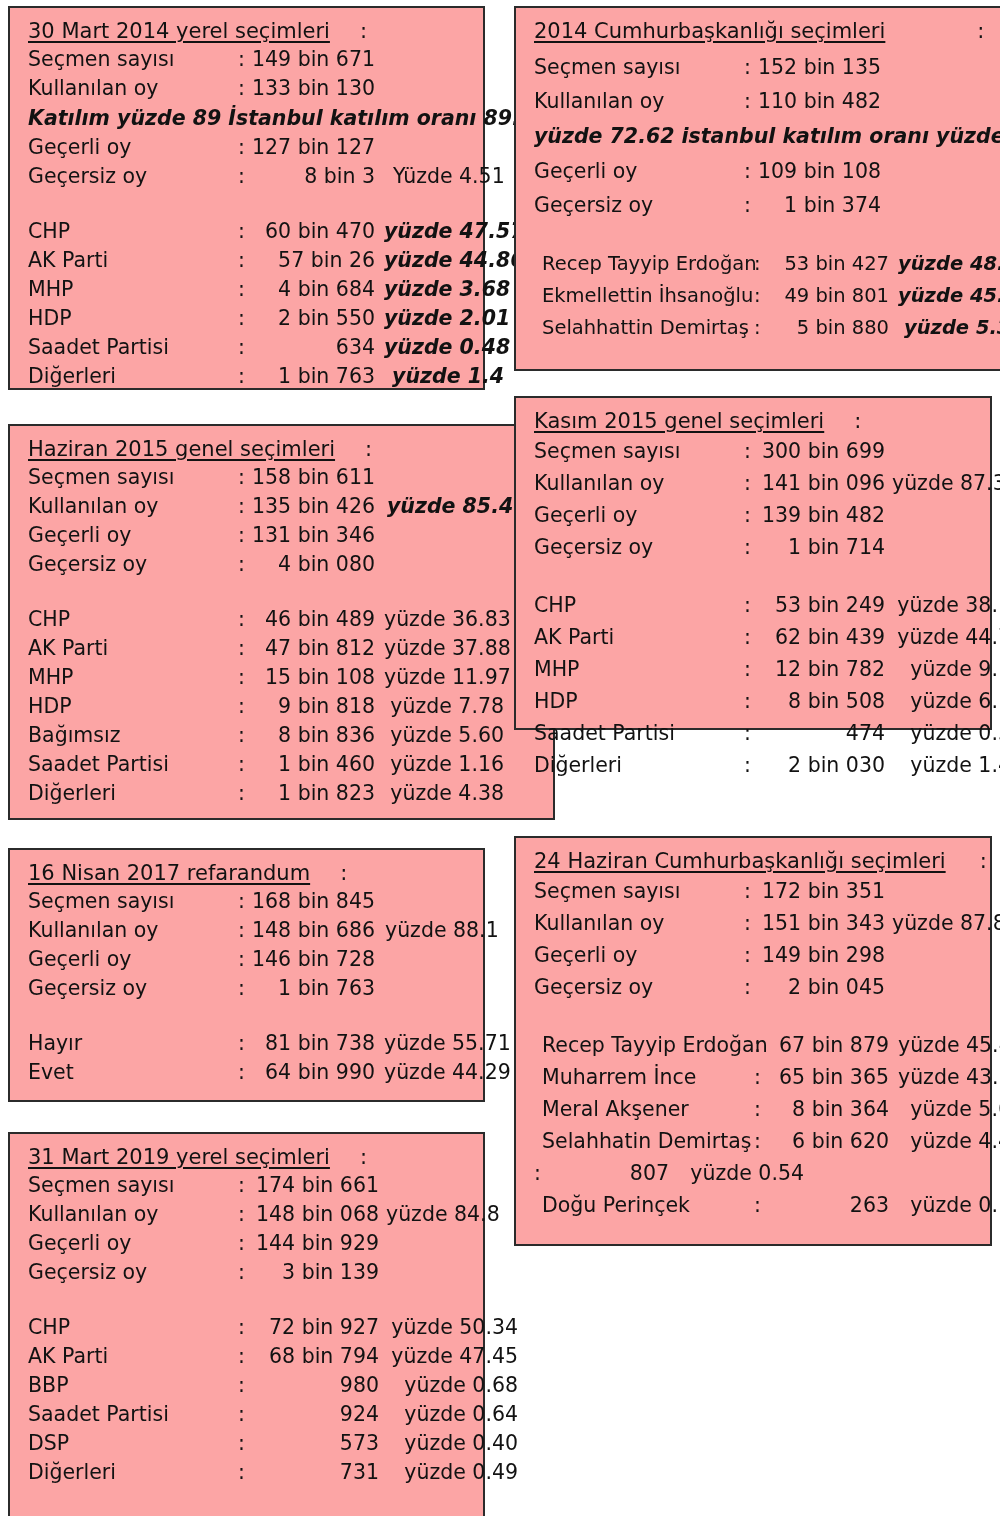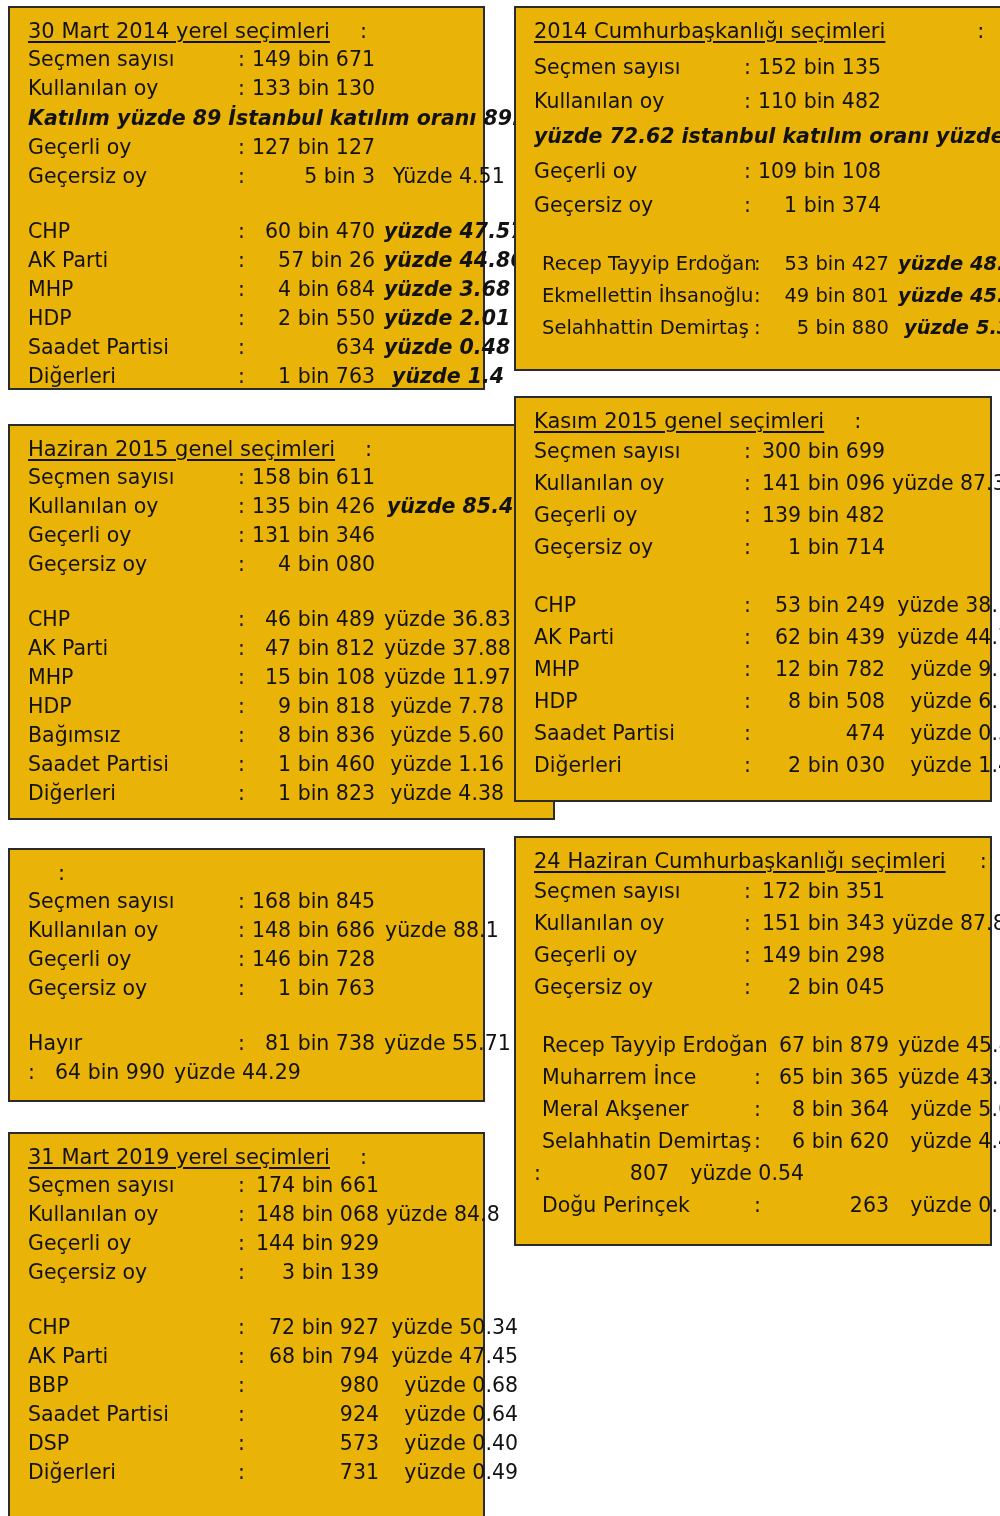--- a/index.html
+++ b/index.html
@@ -15,32 +15,32 @@
     color: #121212;
     overflow: hidden;
   }
   .page {
     position: absolute;
     inset: 0;
   }
   .box {
     position: absolute;
     border: 2px solid #2b2b2b;
-    background: #eab308;
+    background: #fca5a5;
     box-sizing: border-box;
     padding: 10px 0 8px 0;
   }
   
   #box-local-2014   { left: 8px;  top: 6px;    width: 477px; height: 384px; }
   #box-general-jun-2015 { left: 8px;  top: 424px;  width: 547px; height: 396px; }
   #box-referendum-2017  { left: 8px;  top: 848px;  width: 477px; height: 254px; }
   #box-local-2019   { left: 8px;  top: 1132px; width: 477px; height: 390px; }
   
   #box-presidential-2014 { left: 514px; top: 6px;   width: 514px; height: 365px; }
-  #box-general-nov-2015  { left: 514px; top: 396px; width: 478px; height: 406px; }
+  #box-general-nov-2015  { left: 514px; top: 396px; width: 478px; height: 334px; }
   #box-presidential-2018 { left: 514px; top: 836px; width: 478px; height: 410px; }
 
   .box-title {
     font-size: 21px;
     line-height: 26px;
     margin: 0 0 1px 18px;
     white-space: nowrap;
     display: flex;
     align-items: baseline;
   }
@@ -116,21 +116,21 @@
     <div class="note">Katılım yüzde 89  İstanbul katılım oranı 89.1</div>
     <div>
       <div class="row w-val-a">
         <span class="label">Geçerli oy</span>
         <span class="colon">:</span>
         <span class="value">127 bin 127</span>
       </div>
       <div class="row w-val-a">
         <span class="label">Geçersiz oy</span>
         <span class="colon">:</span>
-        <span class="value">5 bin 3</span>
+        <span class="value">8 bin 3</span>
         <span class="pct" style="text-align:left;width:auto;margin-left:18px">Yüzde 4.51</span>
       </div>
     </div>
     <div class="spacer"></div>
     <div>
       <div class="row w-val-a">
         <span class="label">CHP</span>
         <span class="colon">:</span>
         <span class="value">60 bin 470</span>
         <span class="pct ital">yüzde 47.57</span>
@@ -238,20 +238,21 @@
         <span class="label">Diğerleri</span>
         <span class="colon">:</span>
         <span class="value">1 bin 823</span>
         <span class="pct">yüzde 4.38</span>
       </div>
     </div>
   </div>
 
   <div class="box" id="box-referendum-2017">
     <div class="box-title">
+      <span class="title-text">16 Nisan 2017 refarandum</span>
       <span class="title-colon">:</span>
     </div>
     <div>
       <div class="row w-val-a">
         <span class="label">Seçmen sayısı</span>
         <span class="colon">:</span>
         <span class="value">168 bin 845</span>
       </div>
       <div class="row w-val-a">
         <span class="label">Kullanılan oy</span>
@@ -272,20 +273,21 @@
     </div>
     <div class="spacer"></div>
     <div>
       <div class="row w-val-a">
         <span class="label">Hayır</span>
         <span class="colon">:</span>
         <span class="value">81 bin 738</span>
         <span class="pct">yüzde 55.71</span>
       </div>
       <div class="row w-val-a">
+        <span class="label">Evet</span>
         <span class="colon">:</span>
         <span class="value">64 bin 990</span>
         <span class="pct">yüzde 44.29</span>
       </div>
     </div>
   </div>
 
   <div class="box" id="box-local-2019">
     <div class="box-title">
       <span class="title-text">31 Mart 2019 yerel seçimleri</span>

